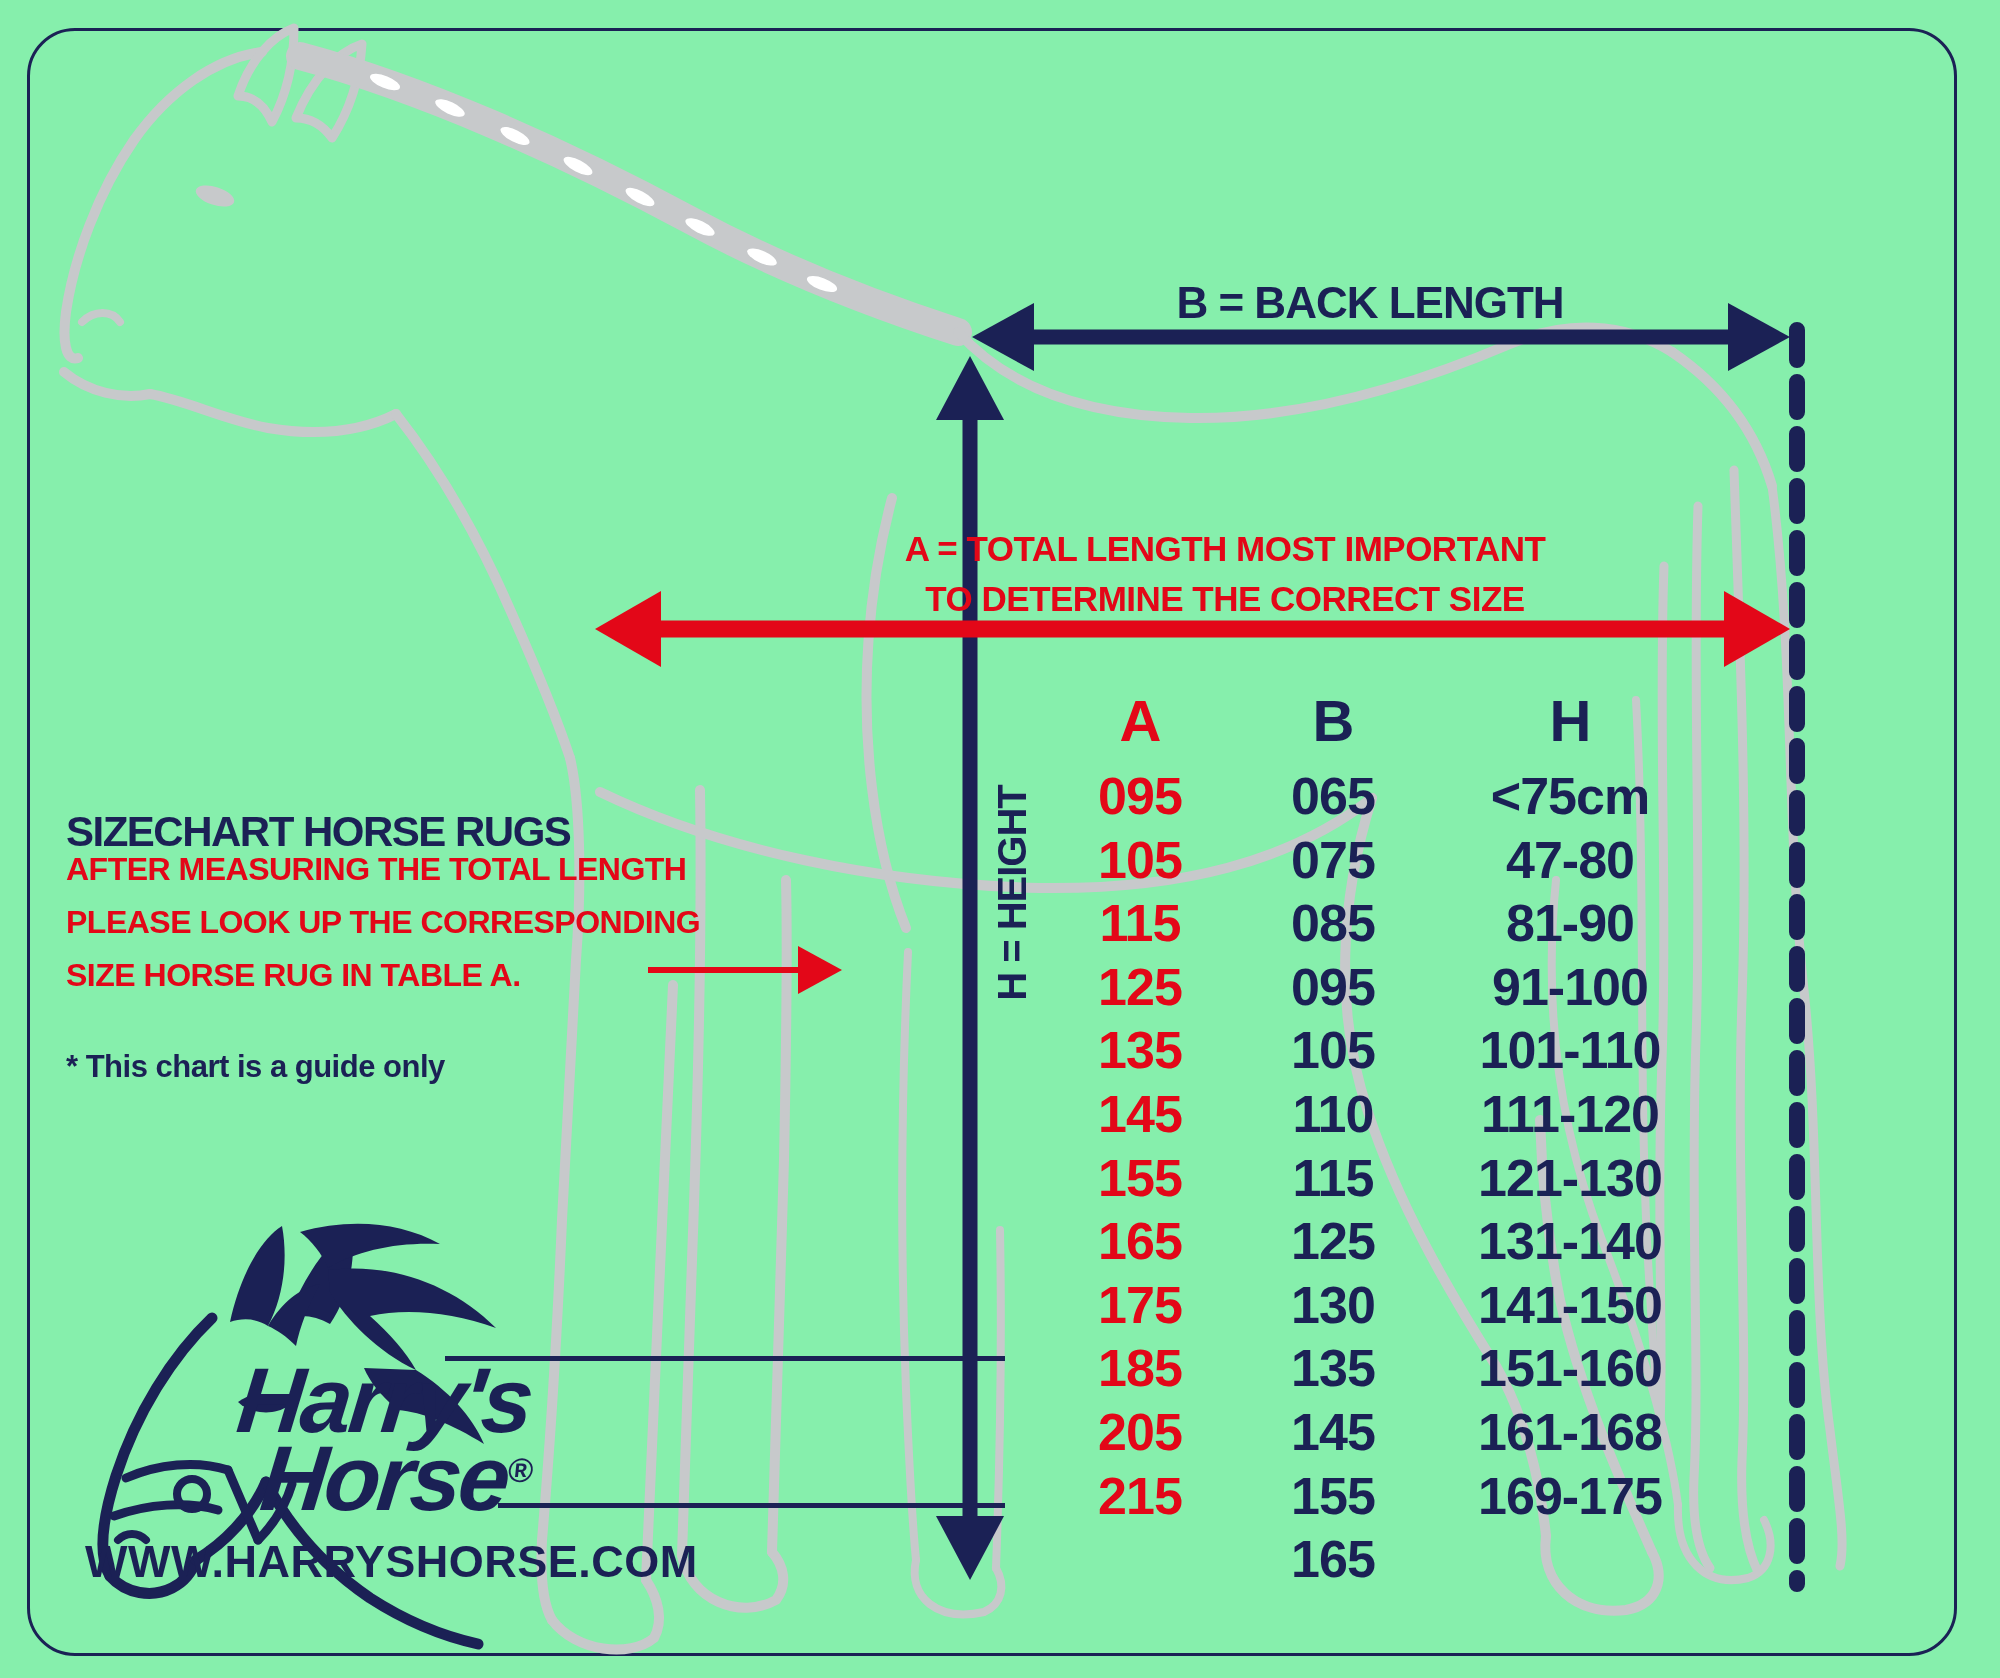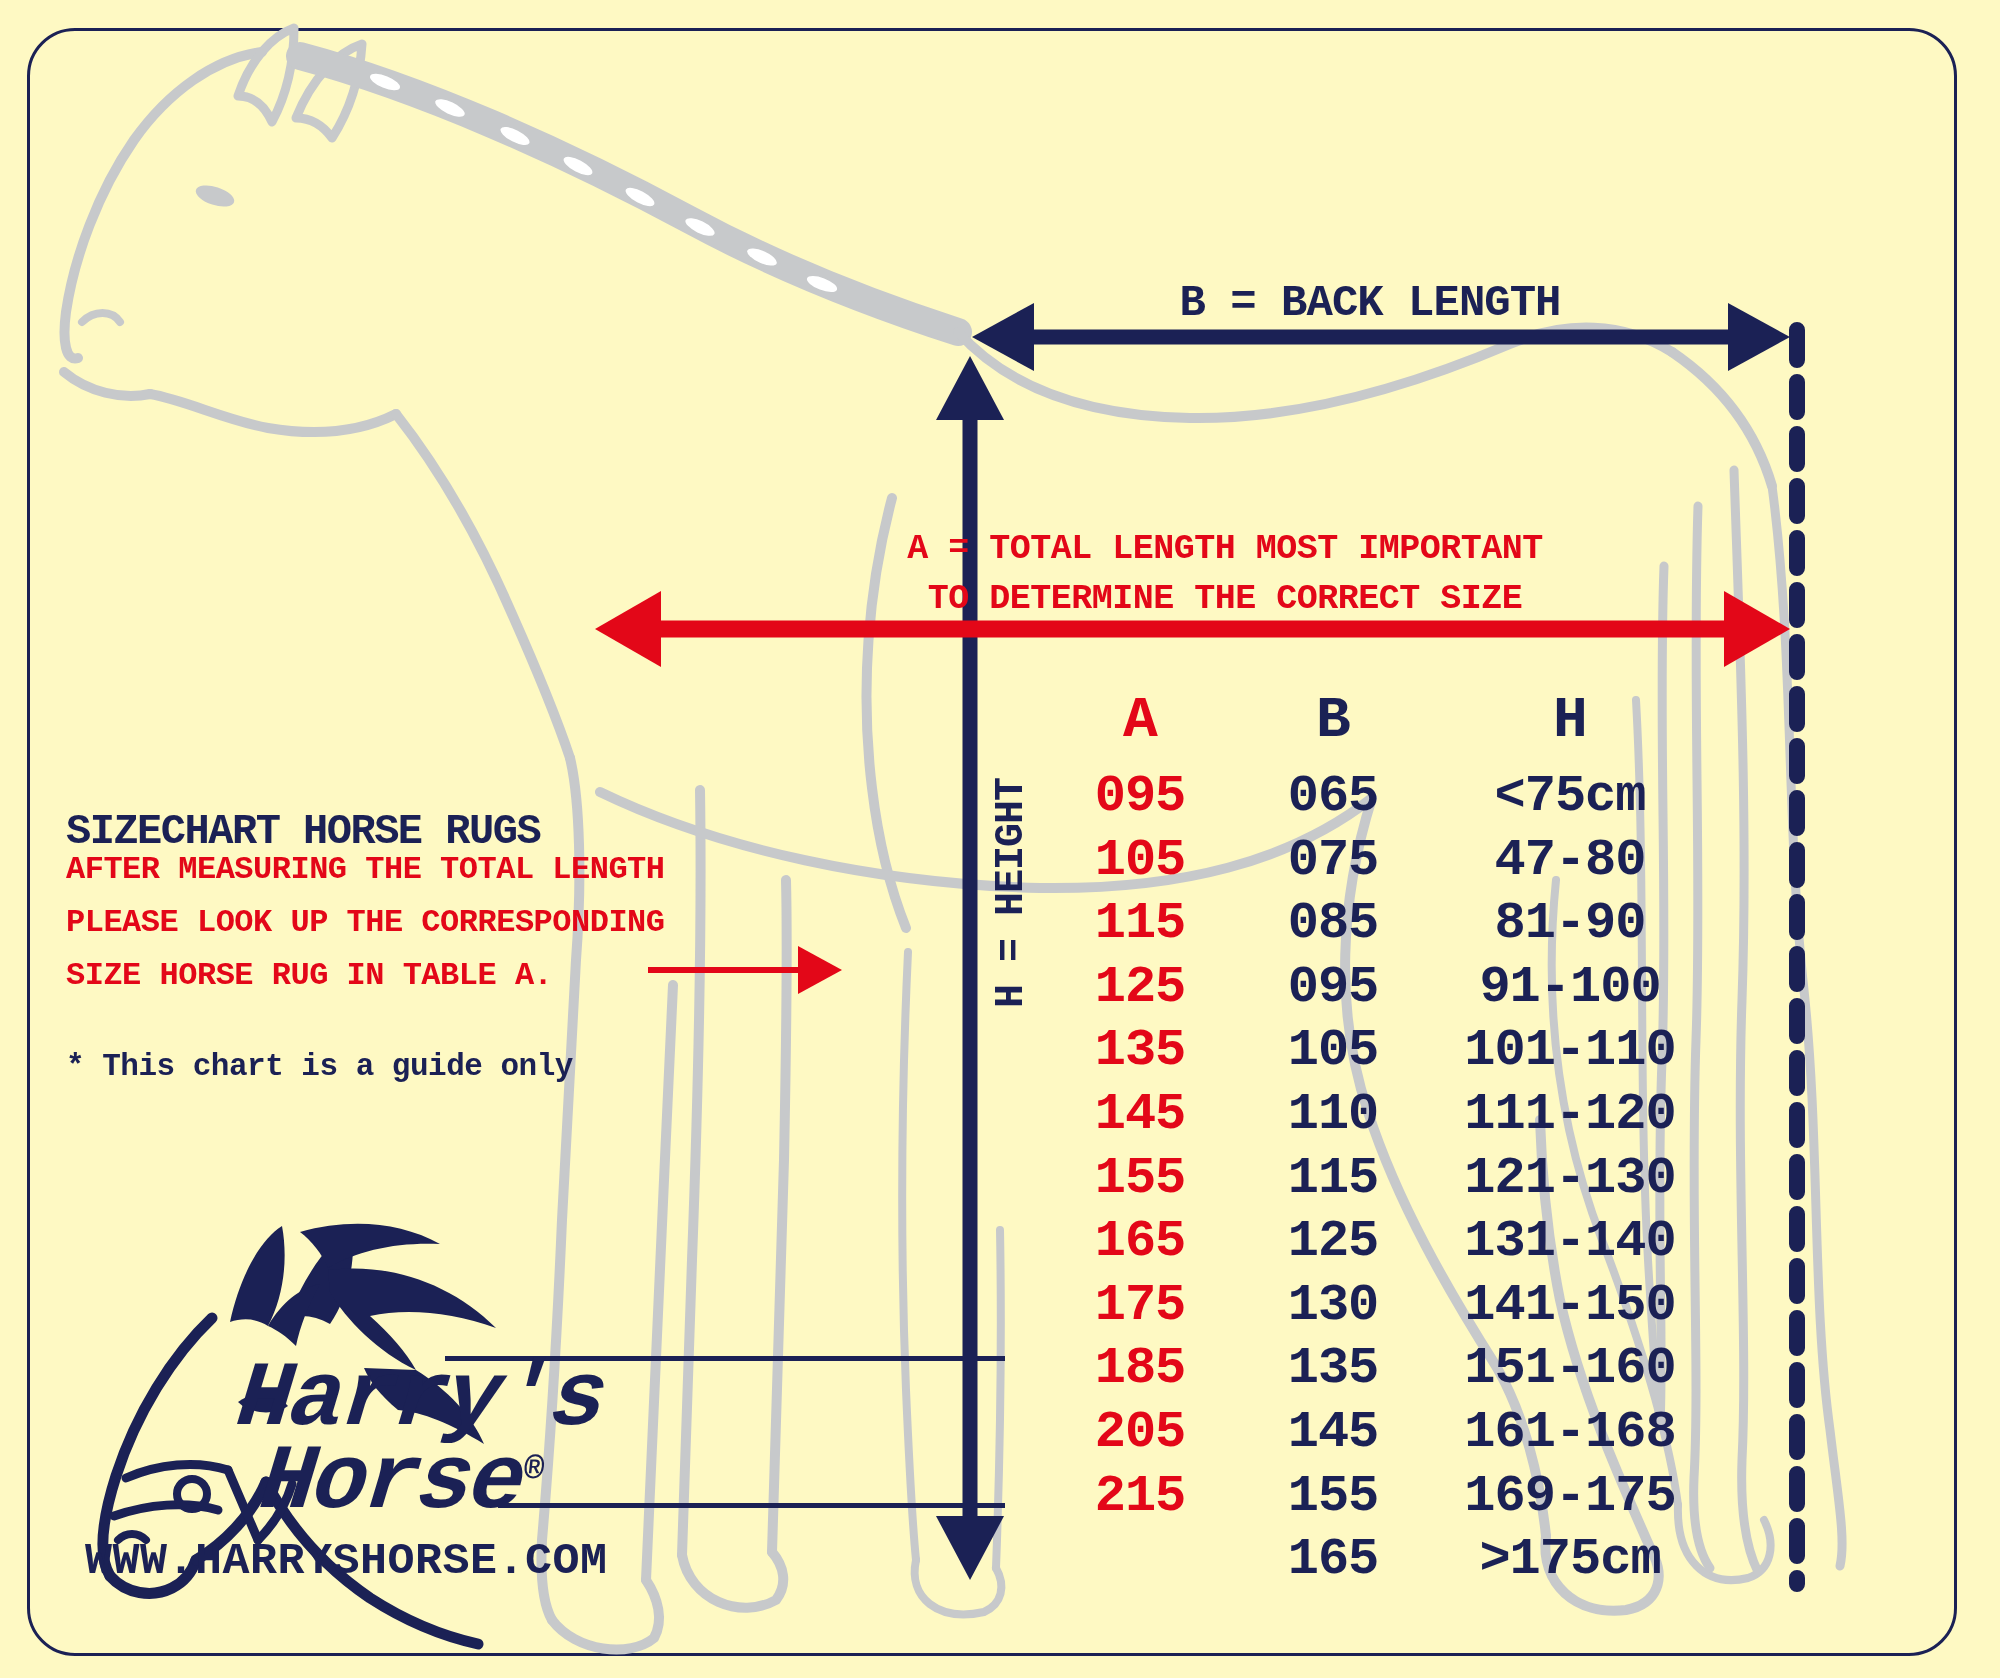--- a/index.html
+++ b/index.html
@@ -2,22 +2,22 @@
 <html style="--navy: #1b2155; --red: #e30718; --gray: #c7c9cb;"><head>
 <meta charset="utf-8">
 <style>
   :root{
     --navy:#1b2155;
     --red:#e30718;
     --gray:#c7c9cb;
   }
   html,body{margin:0;padding:0;background:#ffffff;}
   #stage{
-    position:relative;width:2000px;height:1678px;background:#fef9c3;overflow:hidden;
-    font-family:Liberation Mono, monospace;
+    position:relative;width:2000px;height:1678px;background:#86efac;overflow:hidden;
+    font-family:Liberation Sans, sans-serif;
   }
   .card{
     position:absolute;left:27px;top:28px;width:1930px;height:1628px;
     border:3.5px solid var(--navy);border-radius:48px;box-sizing:border-box;
   }
   #art{position:absolute;left:0;top:0;}
   .gray-s{stroke:var(--gray);fill:none;stroke-linecap:round;stroke-linejoin:round;}
   .navy-s{stroke:var(--navy);fill:none;stroke-linecap:round;stroke-linejoin:round;}
   .navy-f{fill:var(--navy);stroke:none;}
   .red-f{fill:var(--red);stroke:none;}
@@ -240,21 +240,20 @@
       <div>81-90</div>
       <div>91-100</div>
       <div>101-110</div>
       <div>111-120</div>
       <div>121-130</div>
       <div>131-140</div>
       <div>141-150</div>
       <div>151-160</div>
       <div>161-168</div>
       <div>169-175</div>
-      <div>&gt;175cm</div>
     </div>
 
   <div class="rule" id="rule-top"></div>
   <div class="wordmark" id="wm1">Harry's</div>
   <div class="wordmark" id="wm2"><span>Horse</span><span class="regmark">®</span></div>
   <div class="rule" id="rule-bottom"></div>
   <div class="abs website">WWW.HARRYSHORSE.COM</div>
 
 </div>
 

